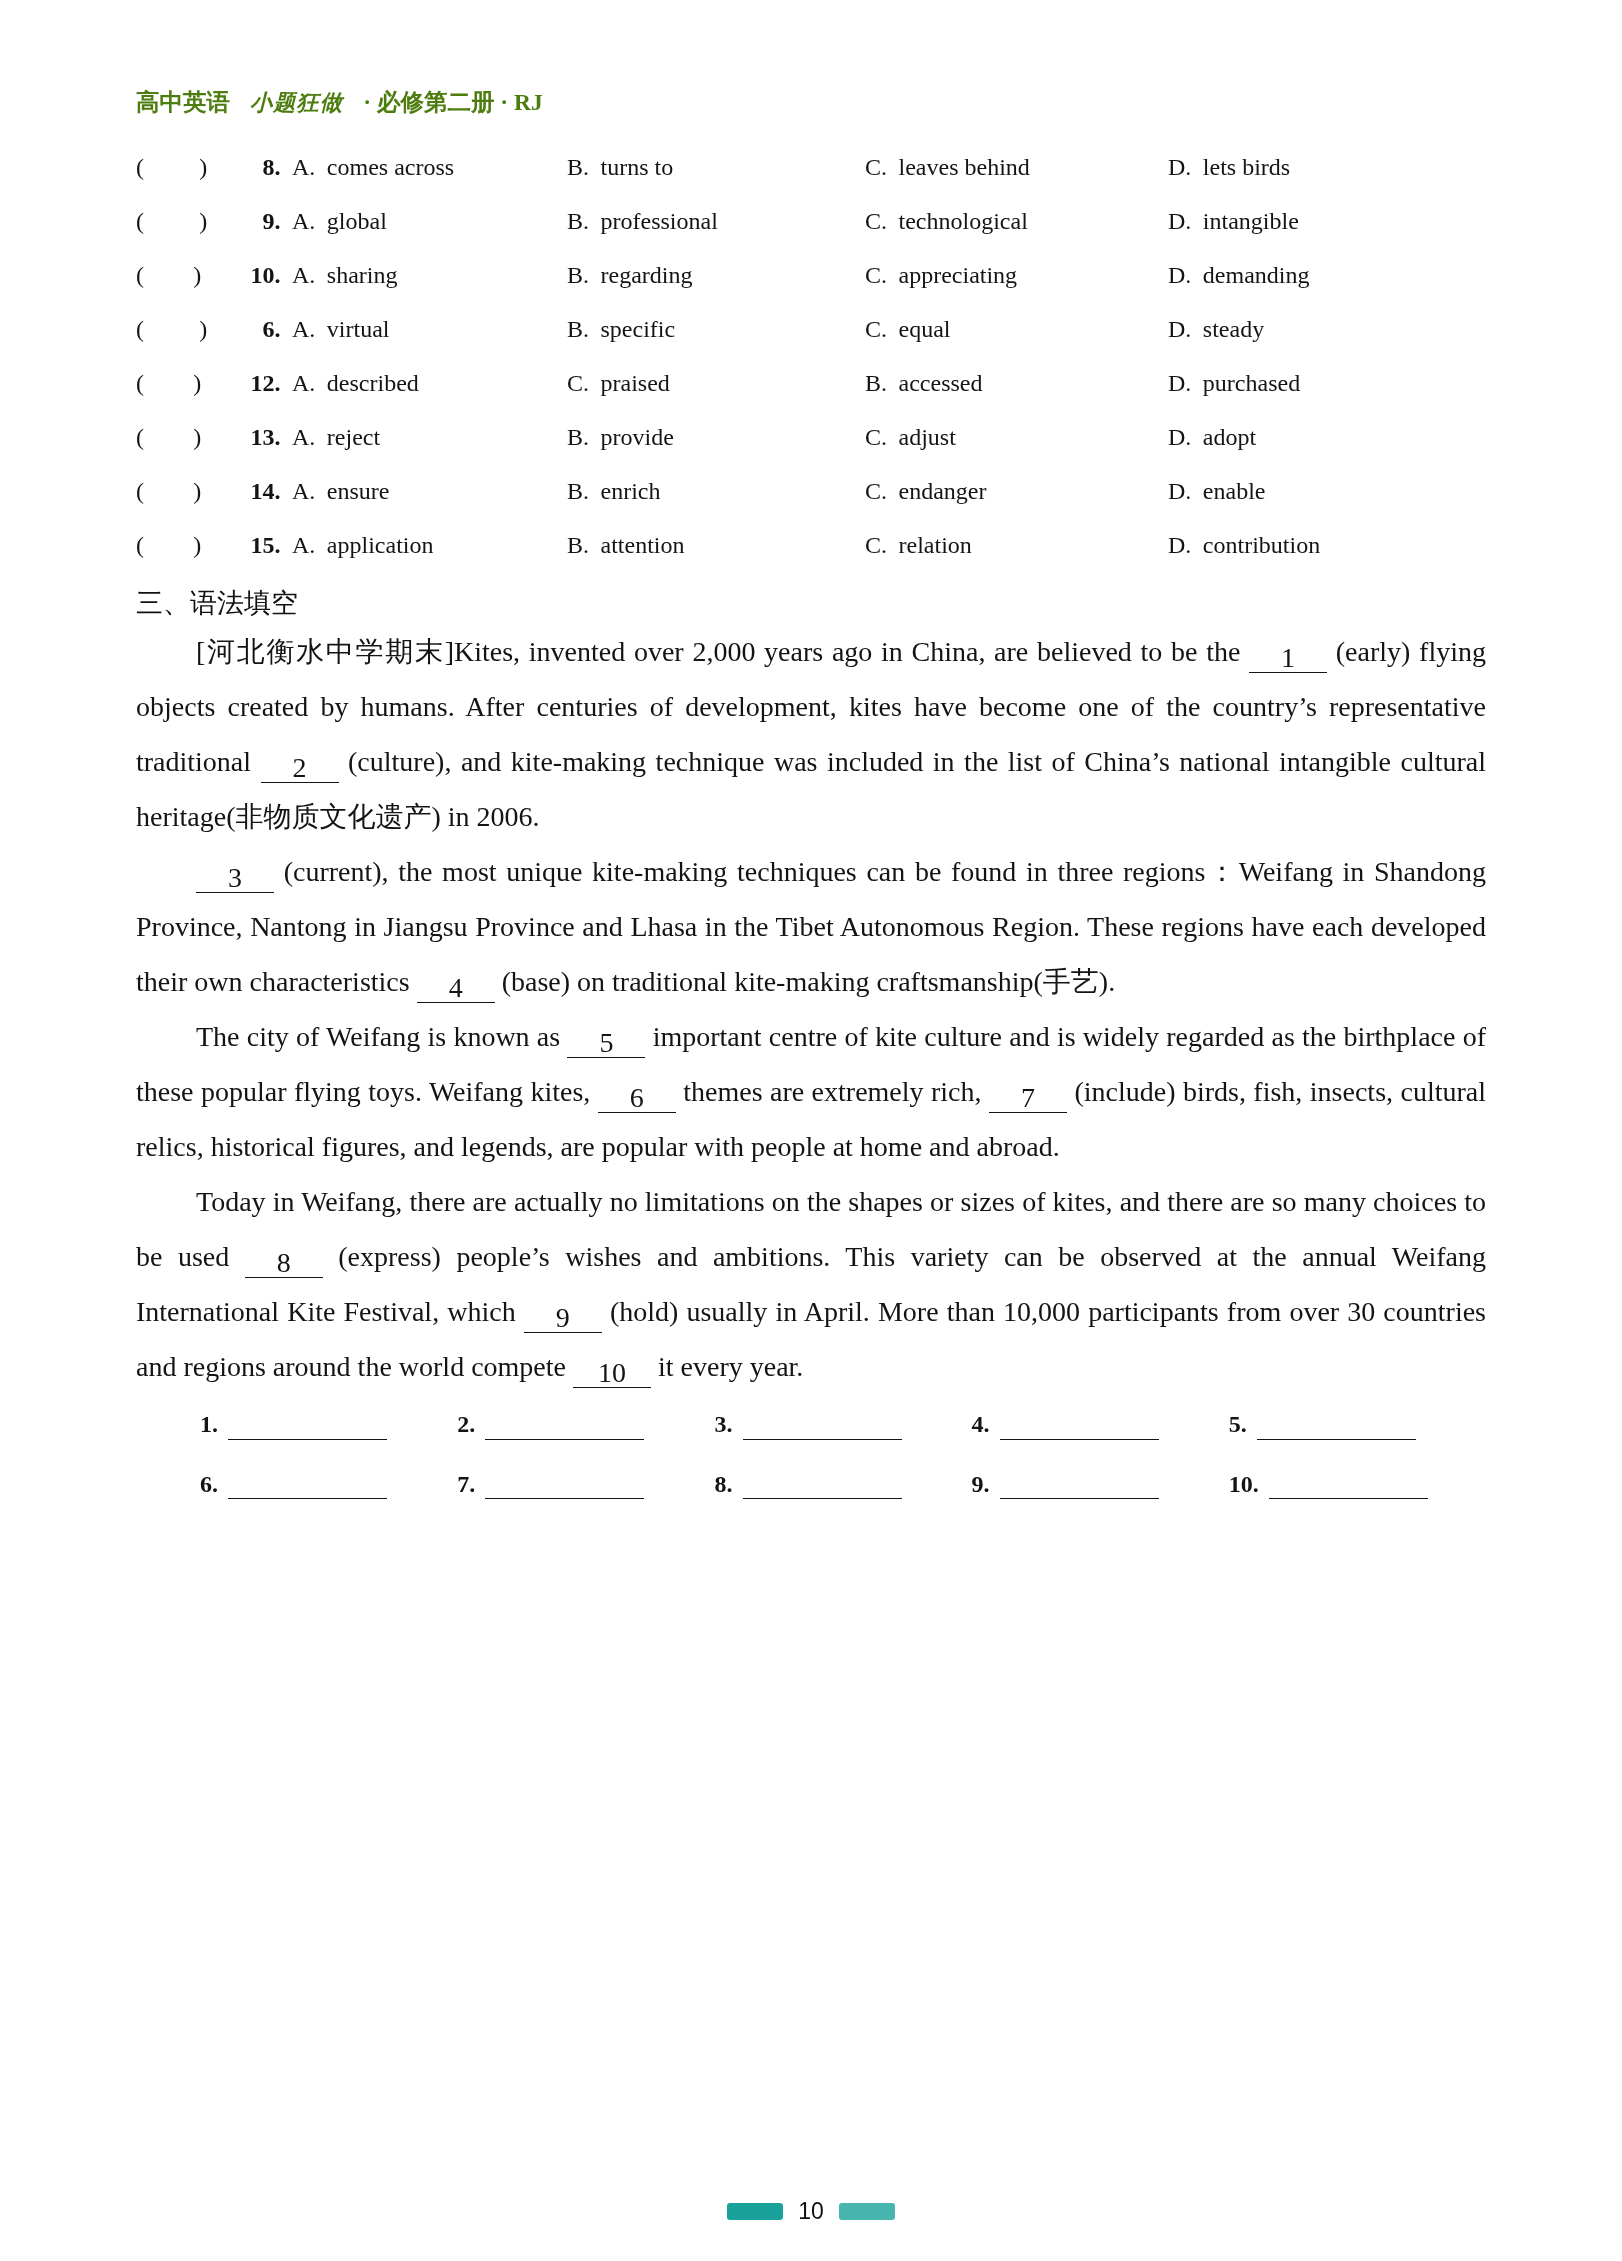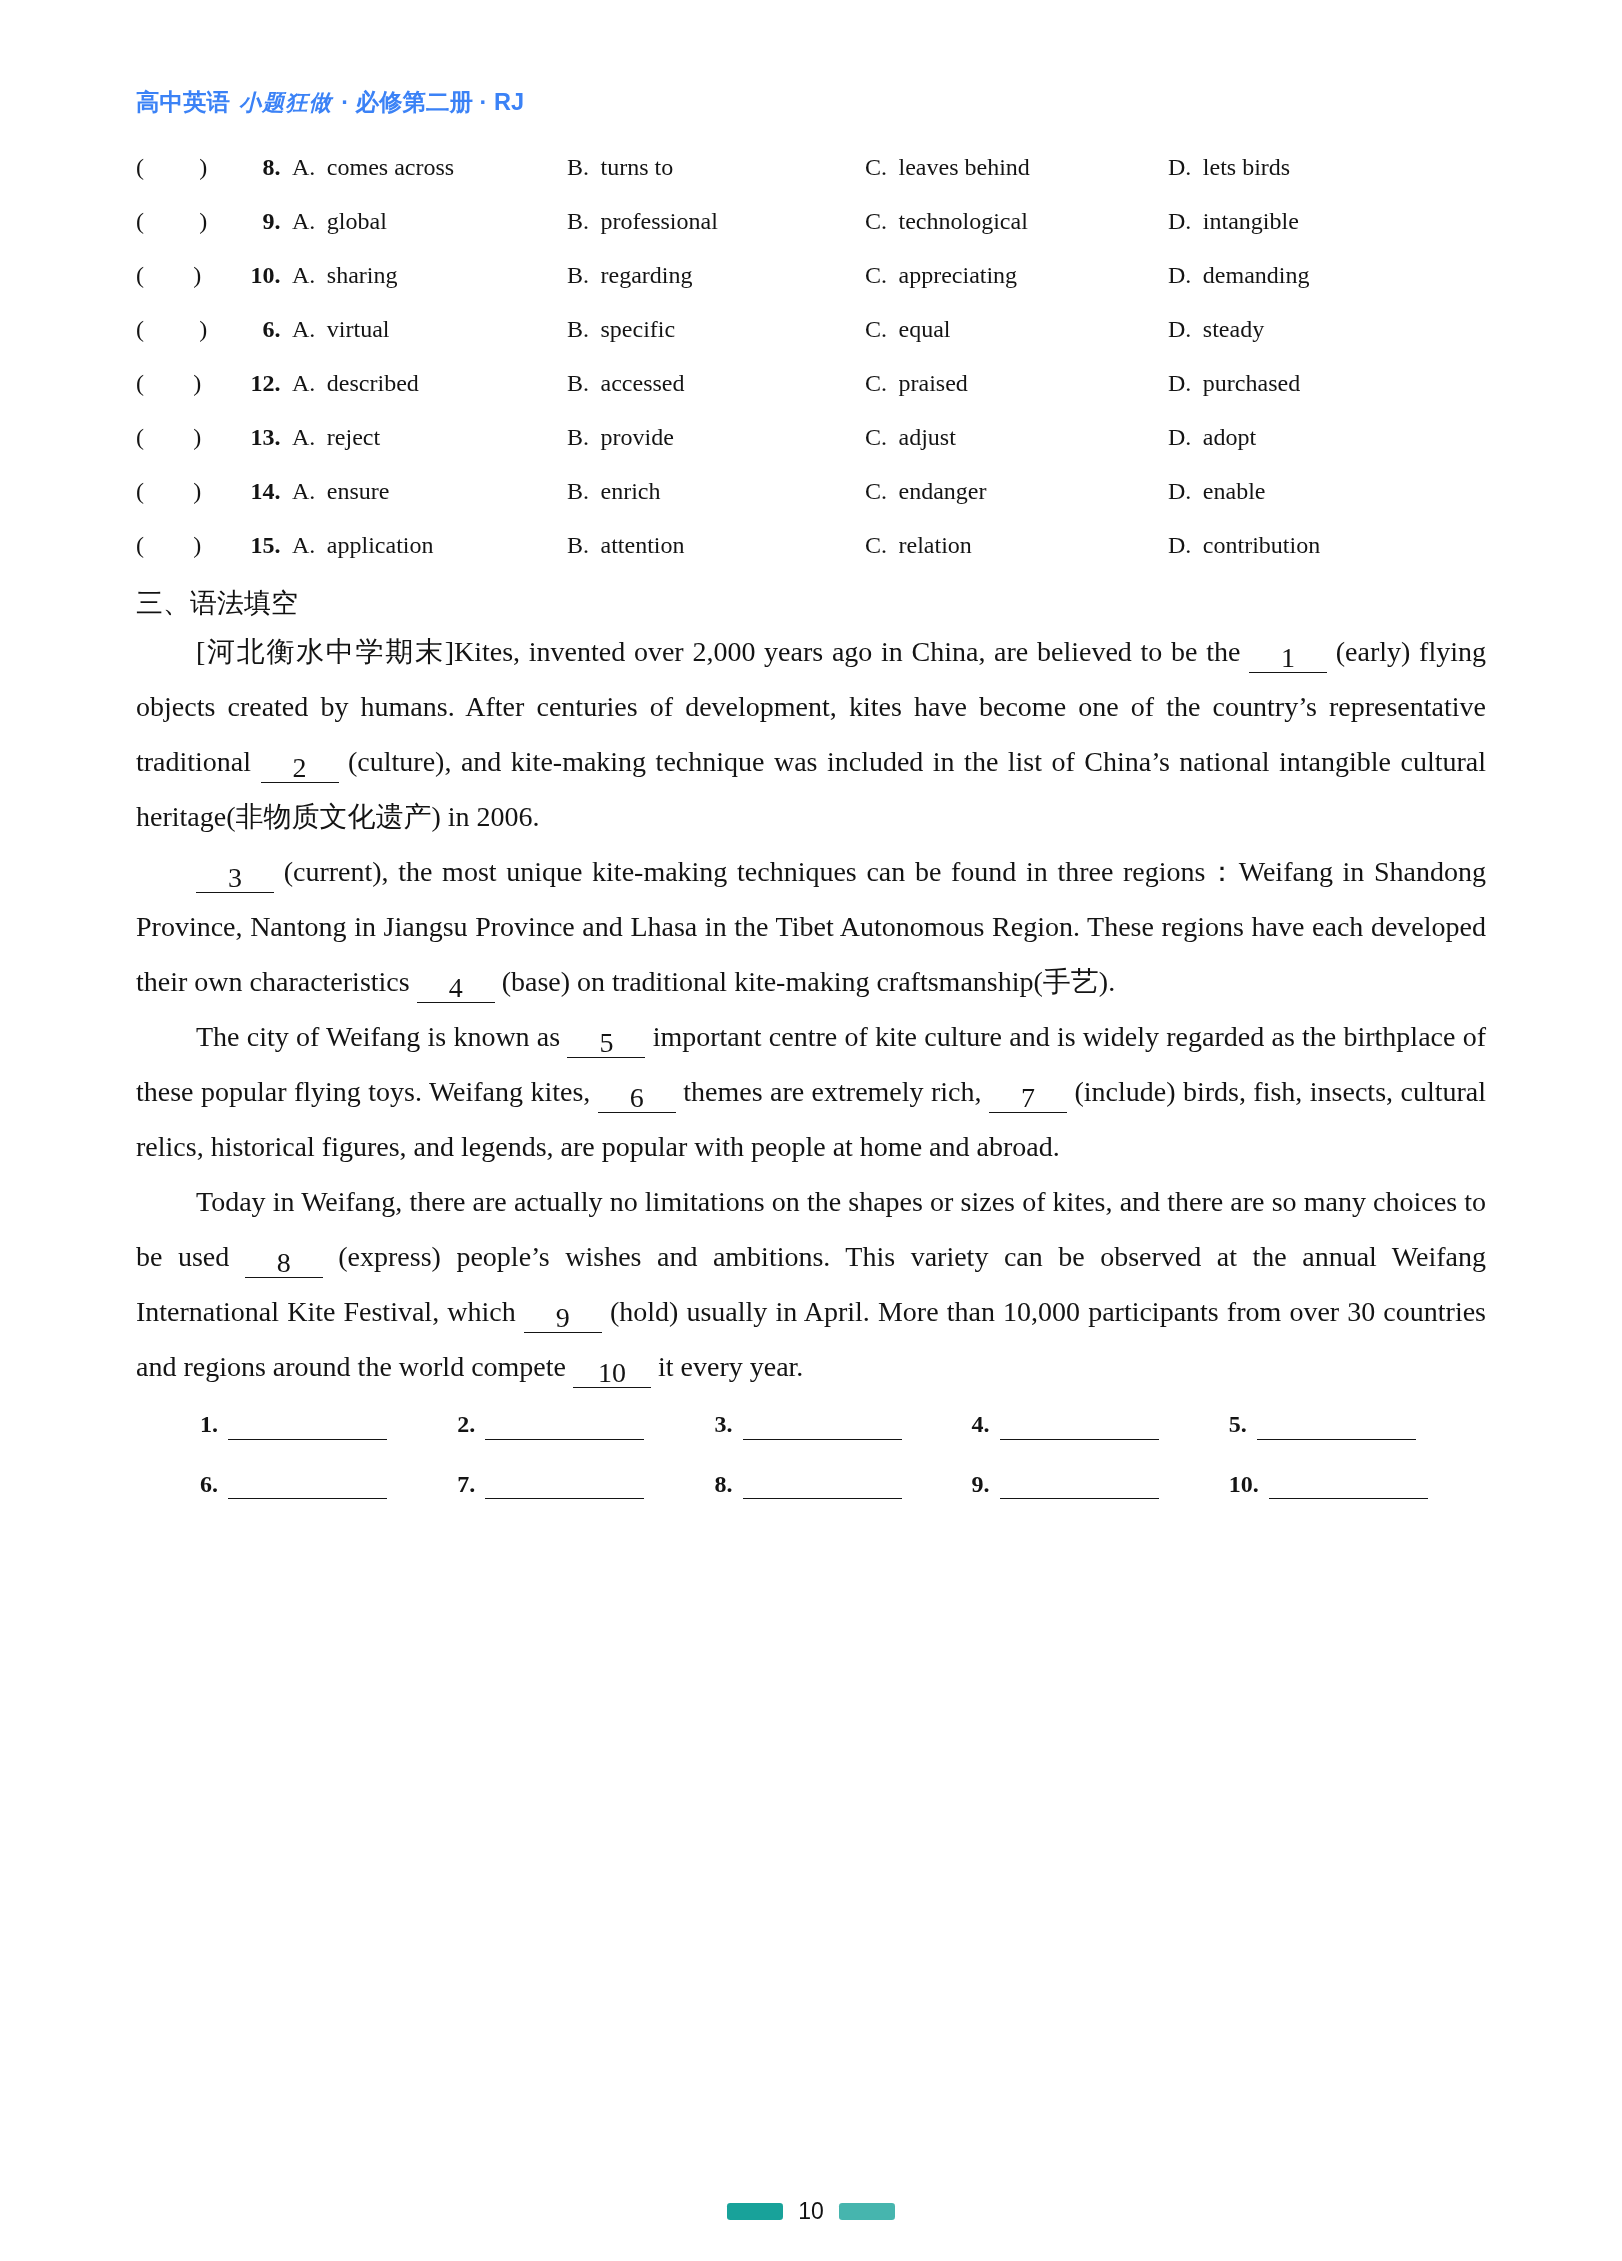--- a/index.html
+++ b/index.html
@@ -9,23 +9,23 @@
     width:1622px; height:2261px;
     background:#ffffff;
     color:#141414;
     font-family:"Liberation Serif","DejaVu Serif",serif;
     overflow:hidden;
   }
   .content { padding:75px 136px 0 136px; }
 
   
   .hdr {
-    display:flex; align-items:baseline; gap:9px;
-    font-family:Liberation Sans, sans-serif;
-    font-size:23.5px; color:#3b82f6; font-weight:600;
+    display:flex; align-items:baseline; gap:20px;
+    font-family:Liberation Serif, serif;
+    font-size:23.5px; color:#4d7c0f; font-weight:600;
   }
   .hdr-logo { font-weight:800; font-style:italic; font-size:22px; letter-spacing:1.3px; }
   .hdr-suffix { font-weight:600;margin-top:11px; }
 
   
   .mcq { margin-top:21.6px; }
   .mcq-row {
     display:grid;
     grid-template-columns:156px 275px 298px 303px 1fr;
     line-height:54px;
@@ -131,22 +131,22 @@
           <span class="cell-opt"><span class="opt-letter">C.</span><span class="opt-text">equal</span></span>
           <span class="cell-opt"><span class="opt-letter">D.</span><span class="opt-text">steady</span></span>
         </div>
         <div class="mcq-row">
           <span class="cell-paren">
             <span class="paren-open">(</span>
             <span class="paren-close">)</span>
             <span class="qnum">12.</span>
           </span>
           <span class="cell-opt"><span class="opt-letter">A.</span><span class="opt-text">described</span></span>
+          <span class="cell-opt"><span class="opt-letter">C.</span><span class="opt-text">praised</span></span>
           <span class="cell-opt"><span class="opt-letter">B.</span><span class="opt-text">accessed</span></span>
-          <span class="cell-opt"><span class="opt-letter">C.</span><span class="opt-text">praised</span></span>
           <span class="cell-opt"><span class="opt-letter">D.</span><span class="opt-text">purchased</span></span>
         </div>
         <div class="mcq-row">
           <span class="cell-paren">
             <span class="paren-open">(</span>
             <span class="paren-close">)</span>
             <span class="qnum">13.</span>
           </span>
           <span class="cell-opt"><span class="opt-letter">A.</span><span class="opt-text">reject</span></span>
           <span class="cell-opt"><span class="opt-letter">B.</span><span class="opt-text">provide</span></span>

